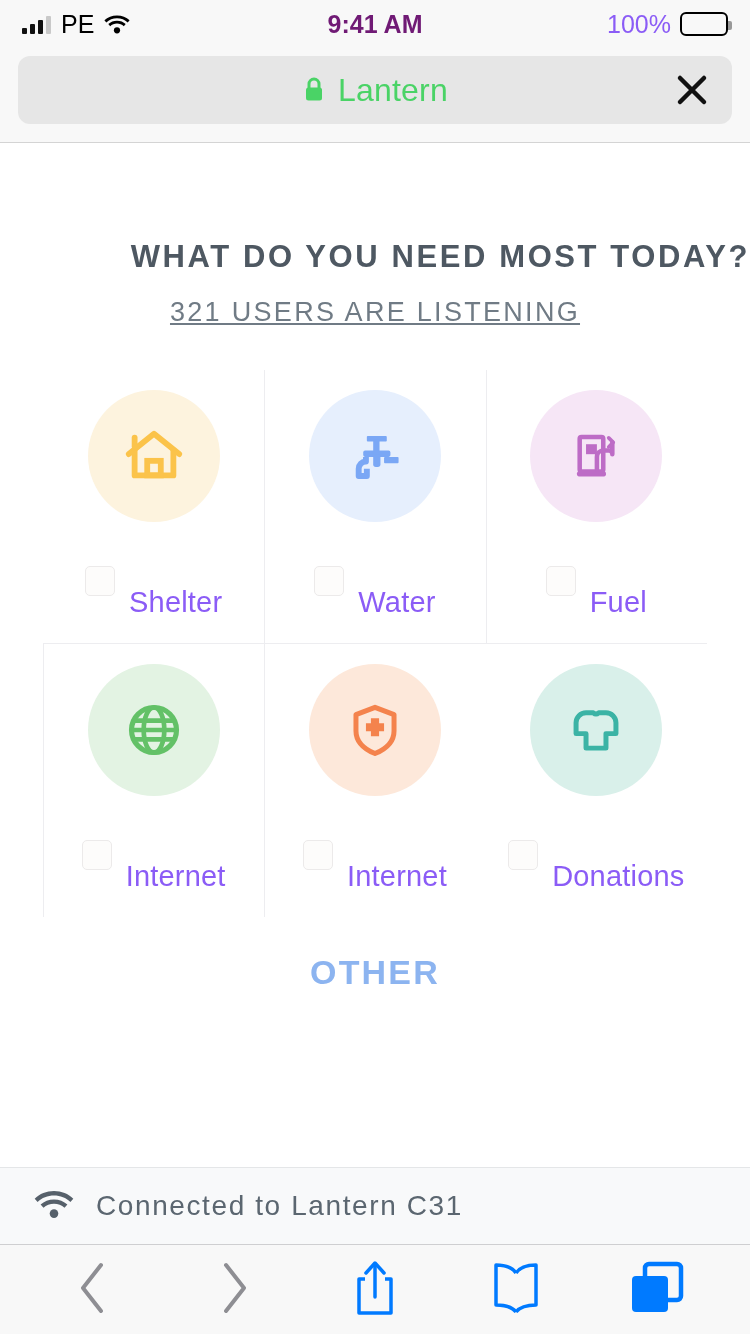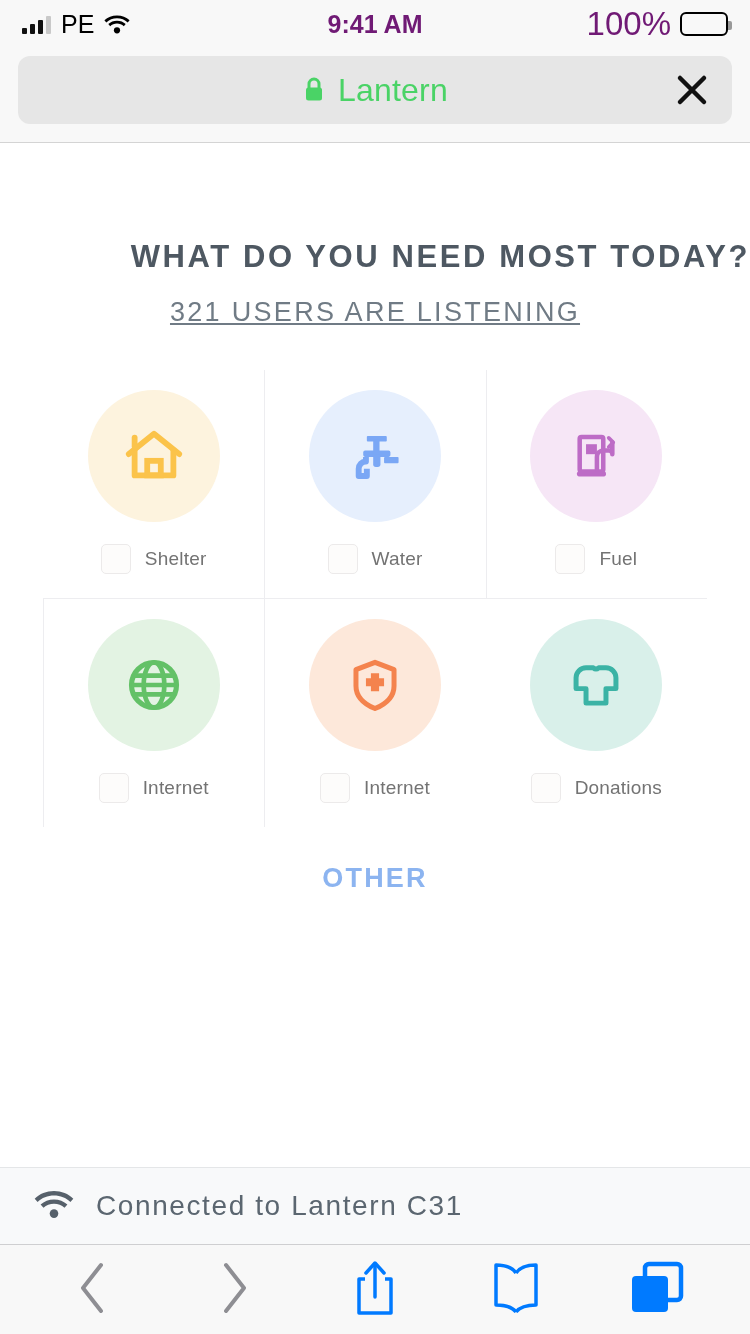--- a/index.html
+++ b/index.html
@@ -80,22 +80,22 @@
     letter-spacing: 0px;
   }
 
   .status-right {
     margin-left: auto;
     display: flex;
     align-items: center;
     gap: 9px;
   }
   .battery-pct {
-    font-size: 33px;
-    color: #701a75;
+    font-size: 25px;
+    color: #8b5cf6;
     letter-spacing: 0px;
   }
   .battery {
     position: relative;
     width: 48px;
     height: 24px;
     border: 2.5px solid #000;
     border-radius: 6px;
     padding: 2px;
   }
@@ -233,32 +233,33 @@
   }
   .checkbox {
     width: 30px;
     height: 30px;
     border: 1.5px solid #eceaea;
     border-radius: 5px;
     background: #fdfcfb;
     flex: 0 0 auto;
   }
   .cell-label {
-    font-size: 19px;
-    color: #737373;
+    font-size: 29px;
+    color: #8b5cf6;
     letter-spacing: 0.2px;
     white-space: nowrap;
+    margin-top: 42px;
   }
 
   .other-wrap {
     margin-top: 36px;
     text-align: center;
   }
   .other-link {
-    font-size: 27px;
+    font-size: 34px;
     font-weight: bold;
     color: #8cb4f0;
     letter-spacing: 2.2px;
     cursor: pointer;
     display: inline-block;
   }
 
   
   .connected-bar {
     flex: 0 0 auto;

